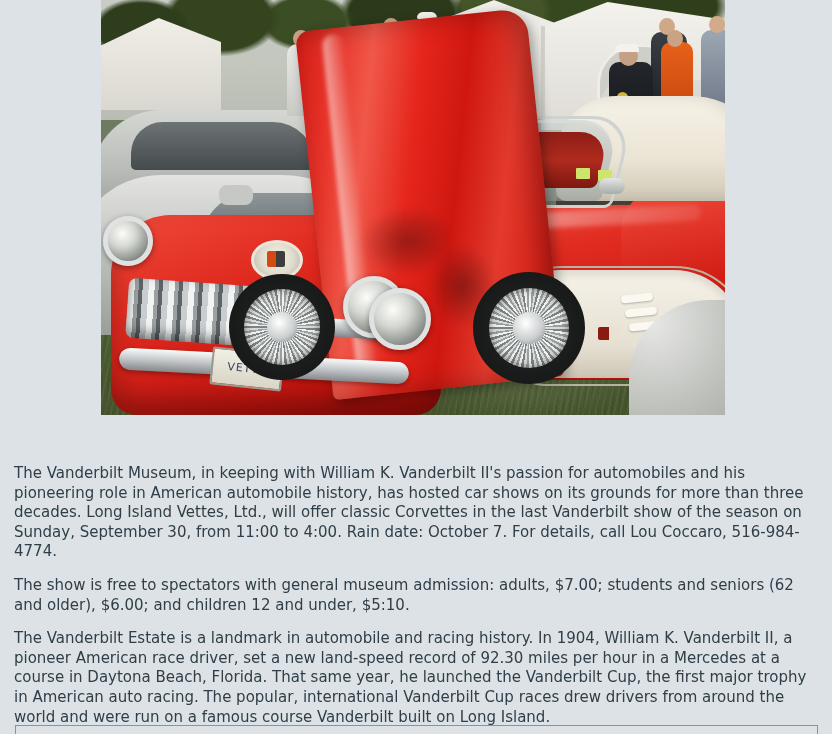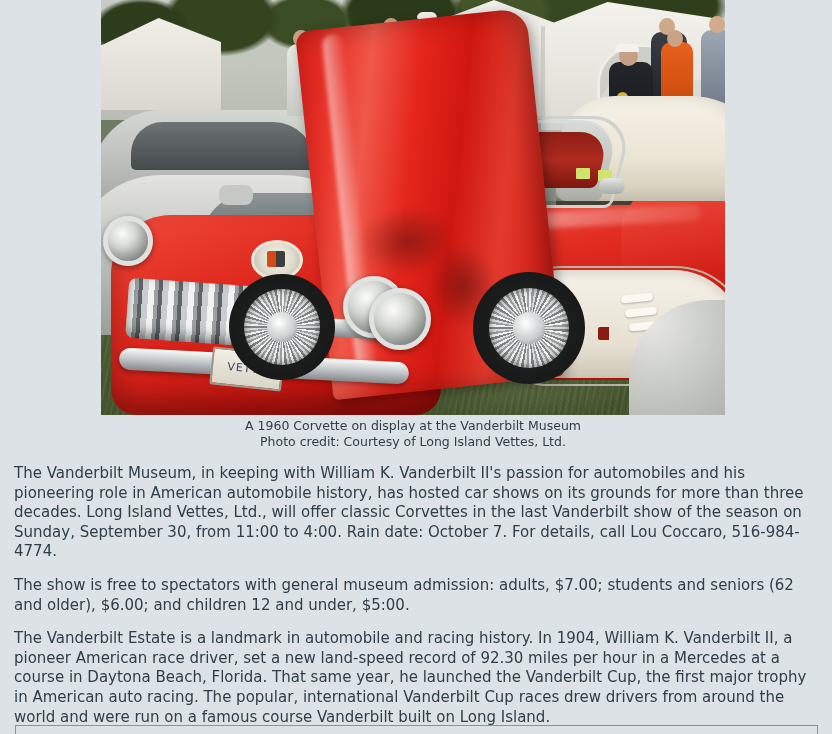--- a/index.html
+++ b/index.html
@@ -452,26 +452,22 @@
       </div>
       <div class="wheel" style="left:372px;top:272px;width:112px;height:112px;">
         <div class="spokes"></div>
         <div class="hubcap"></div>
       </div>
 
       <div class="car-gray-bottomright"></div>
     </div>
   </div>
 
-  <div class="caption">
-    <div>A 1960 Corvette on display at the Vanderbilt Museum</div>
-    <div>Photo credit: Courtesy of Long Island Vettes, Ltd.</div>
-  </div>
 
   <div class="article">
     <p>The Vanderbilt Museum, in keeping with William K. Vanderbilt II's passion for automobiles and his pioneering role in American automobile history, has hosted car shows on its grounds for more than three decades. Long Island Vettes, Ltd., will offer classic Corvettes in the last Vanderbilt show of the season on Sunday, September 30, from 11:00 to 4:00. Rain date: October 7. For details, call Lou Coccaro, 516-984-4774.</p>
-    <p>The show is free to spectators with general museum admission: adults, $7.00; students and seniors (62 and older), $6.00; and children 12 and under, $5:00.</p>
+    <p>The show is free to spectators with general museum admission: adults, $7.00; students and seniors (62 and older), $6.00; and children 12 and under, $5:10.</p>
     <p>The Vanderbilt Estate is a landmark in automobile and racing history. In 1904, William K. Vanderbilt II, a pioneer American race driver, set a new land-speed record of 92.30 miles per hour in a Mercedes at a course in Daytona Beach, Florida. That same year, he launched the Vanderbilt Cup, the first major trophy in American auto racing. The popular, international Vanderbilt Cup races drew drivers from around the world and were run on a famous course Vanderbilt built on Long Island.</p>
   </div>
 
   <div class="rule-box"></div>
 
 </div>
 
 </body></html>

